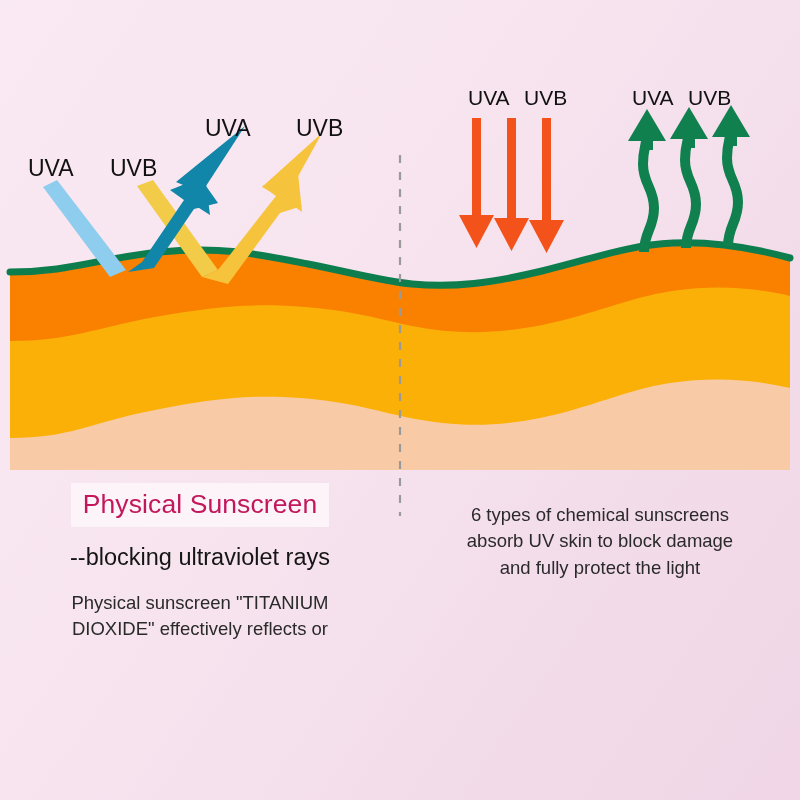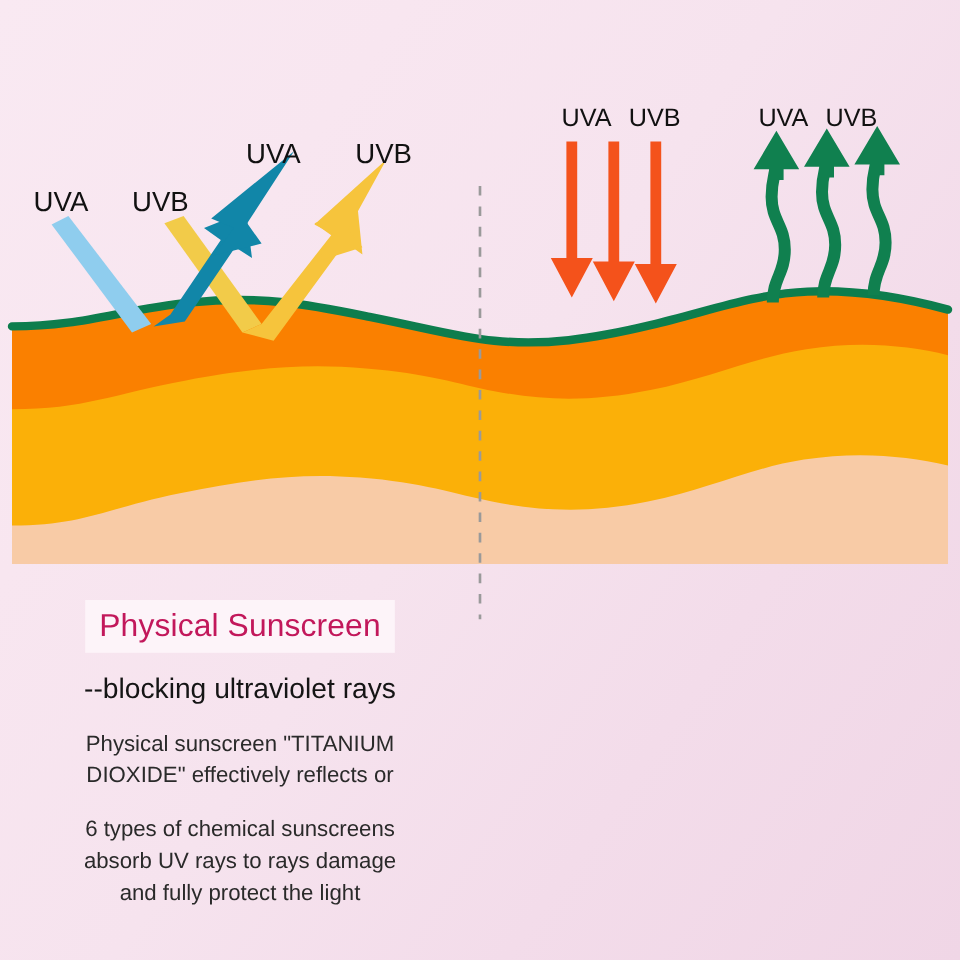--- a/index.html
+++ b/index.html
@@ -44,24 +44,24 @@
   .uv-label-sm {
     font-family: "Liberation Sans", sans-serif;
     font-size: 21px;
     fill: #111111;
   }
 
   
   .panels {
     position: absolute;
     left: 0;
-    top: 500px;
+    top: 483px;
     width: 800px;
     display: flex;
-    flex-direction: column;
+    flex-direction: row;
   }
   .panel {
     width: 400px;
     text-align: center;
     box-sizing: border-box;
     padding: 0 14px;
   }
   .panel-title-wrap {
     display: block;
     text-align: center;
@@ -239,19 +239,19 @@
       <div class="panel-sub">--blocking ultraviolet rays</div>
       <div class="panel-body">
         <span class="panel-body-line">Physical sunscreen "TITANIUM</span>
         <span class="panel-body-line">DIOXIDE" effectively reflects or</span>
       </div>
     </div>
 
     <div class="panel">
       <div class="panel-body">
         <span class="panel-body-line">6 types of chemical sunscreens</span>
-        <span class="panel-body-line">absorb UV rays to rays damage</span>
+        <span class="panel-body-line">absorb UV skin to block damage</span>
         <span class="panel-body-line">and fully protect the light</span>
       </div>
     </div>
 
   </div>
 </div>
 
 </body></html>

